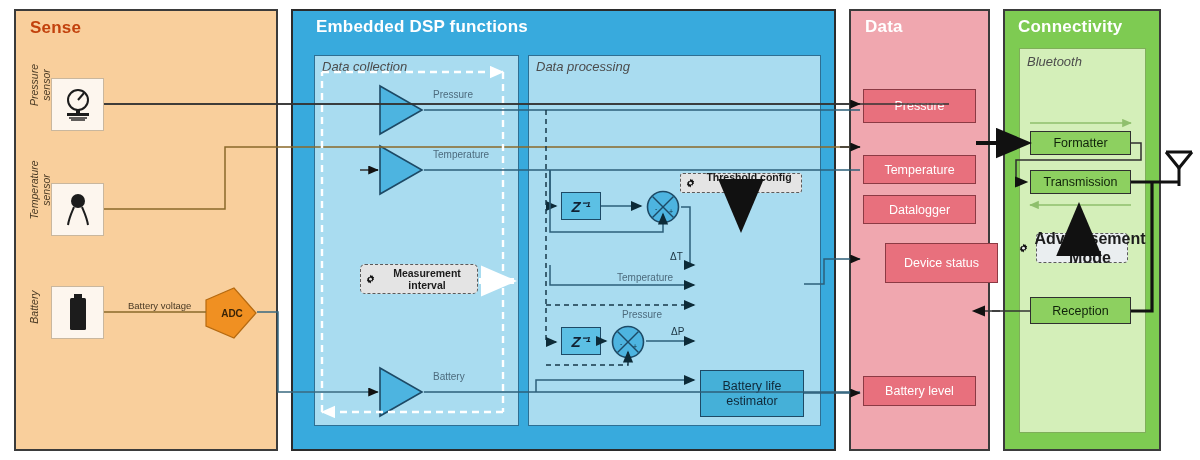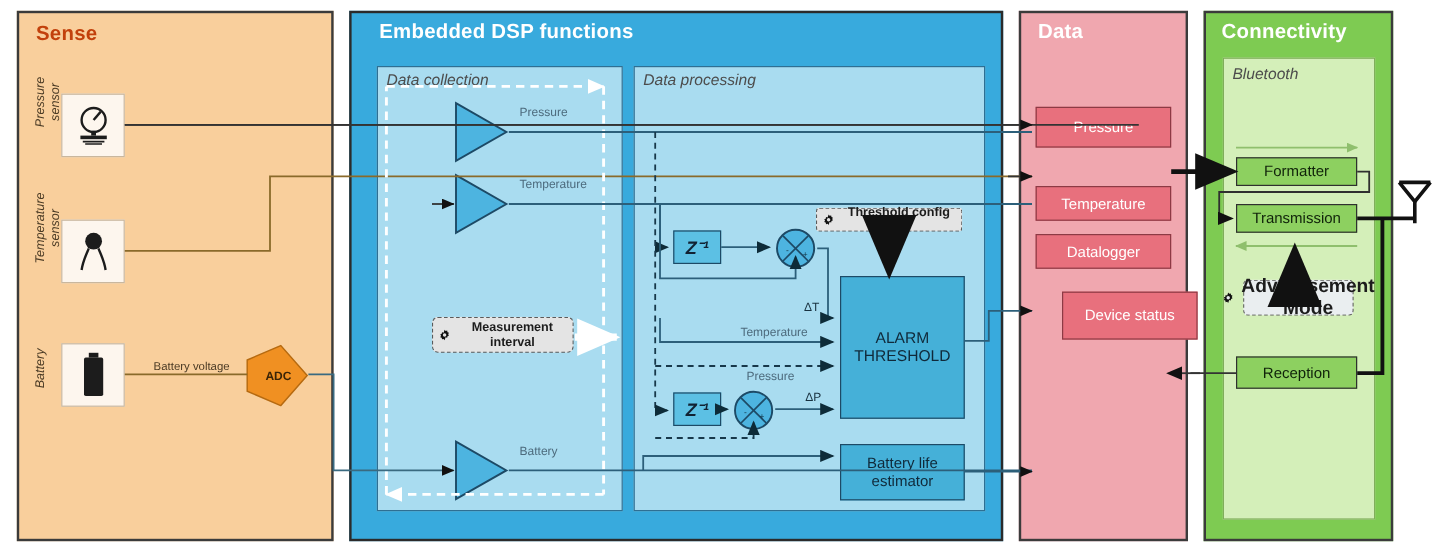--- a/index.html
+++ b/index.html
@@ -173,30 +173,30 @@
       <circle cx="8" cy="7.5" r="2.1" fill="#e4e4e4"></circle>
     </svg>
     <span>Threshold config x4</span>
   </div>
 
   <div class="sig-dark" style="left:670px;top:251px;">ΔT</div>
   <div class="sig" style="left:617px;top:272px;">Temperature</div>
   <div class="sig" style="left:622px;top:309px;">Pressure</div>
   <div class="sig-dark" style="left:671px;top:326px;">ΔP</div>
 
-  <div class="blk" style="left:700px;top:230px;width:104px;height:119px;font-size:13px;">ALARM THRESHOLD</div>
   <div class="blk" style="left:700px;top:370px;width:104px;height:47px;">Battery life estimator</div>
 
   <div class="panel" id="data"></div>
   <div class="panel-title" id="data-title">Data</div>
 
   <div class="dbox" style="left:863px;top:89px;width:113px;height:34px;">Pressure</div>
   <div class="dbox" style="left:863px;top:155px;width:113px;height:29px;">Temperature</div>
   <div class="dbox" style="left:863px;top:195px;width:113px;height:29px;">Datalogger</div>
   <div class="dbox" style="left:885px;top:243px;width:113px;height:40px;">Device status</div>
+  <div class="dbox" style="left:863px;top:376px;width:113px;height:30px;">Battery level</div>
 
   <div class="panel" id="conn"></div>
   <div class="panel-title" id="conn-title">Connectivity</div>
 
   <div class="subpanel" id="bt"></div>
   <div class="sub-title" id="bt-title">Bluetooth</div>
 
   <div class="gbox" style="left:1030px;top:131px;width:101px;height:24px;">Formatter</div>
   <div class="gbox" style="left:1030px;top:170px;width:101px;height:24px;">Transmission</div>
   <div class="gbox" style="left:1030px;top:297px;width:101px;height:27px;">Reception</div>

